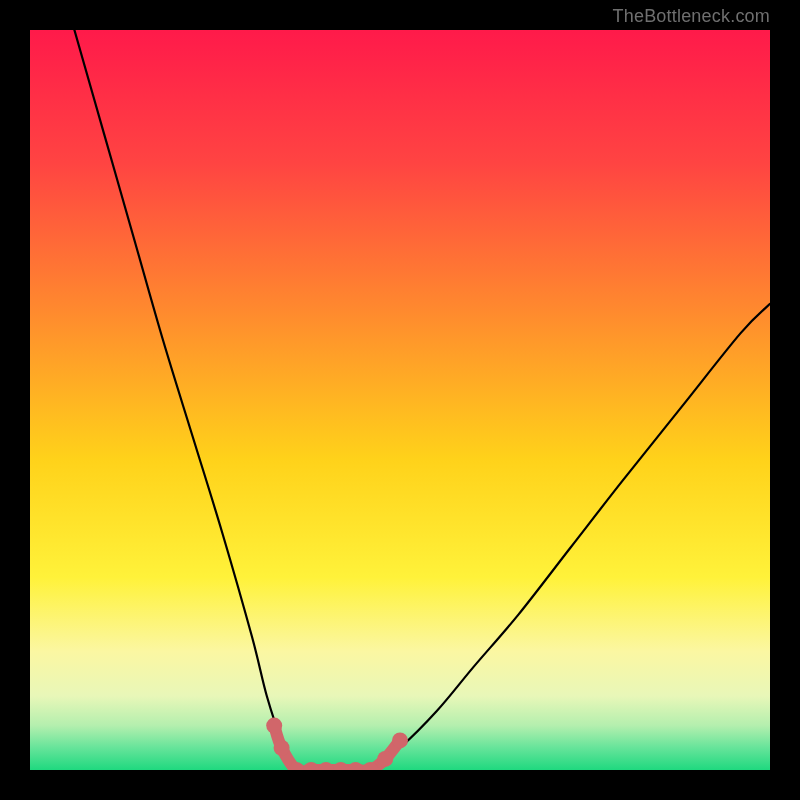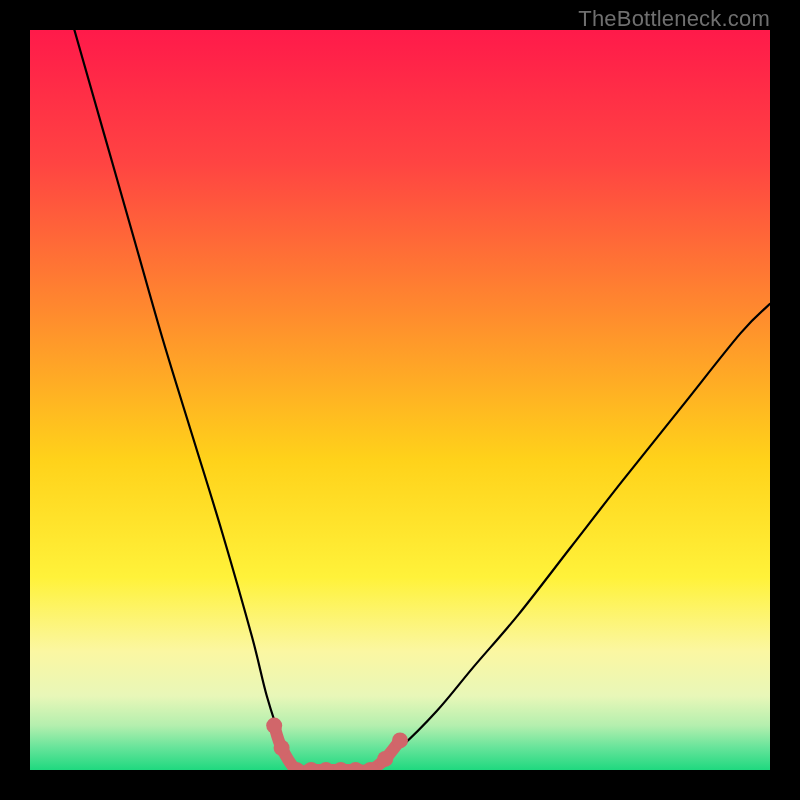--- a/index.html
+++ b/index.html
@@ -24,21 +24,21 @@
     left: 30px;
     width: 740px;
     height: 740px;
     overflow: hidden;
   }
   .watermark {
     position: absolute;
     top: 6px;
     right: 30px;
     color: #6f6f6f;
-    font-size: 22px;
+    font-size: 18px;
     font-weight: 500;
     letter-spacing: 0.2px;
   }
   svg { display: block; }
 </style>
 </head>
 <body>
 
 <div class="frame">
 

